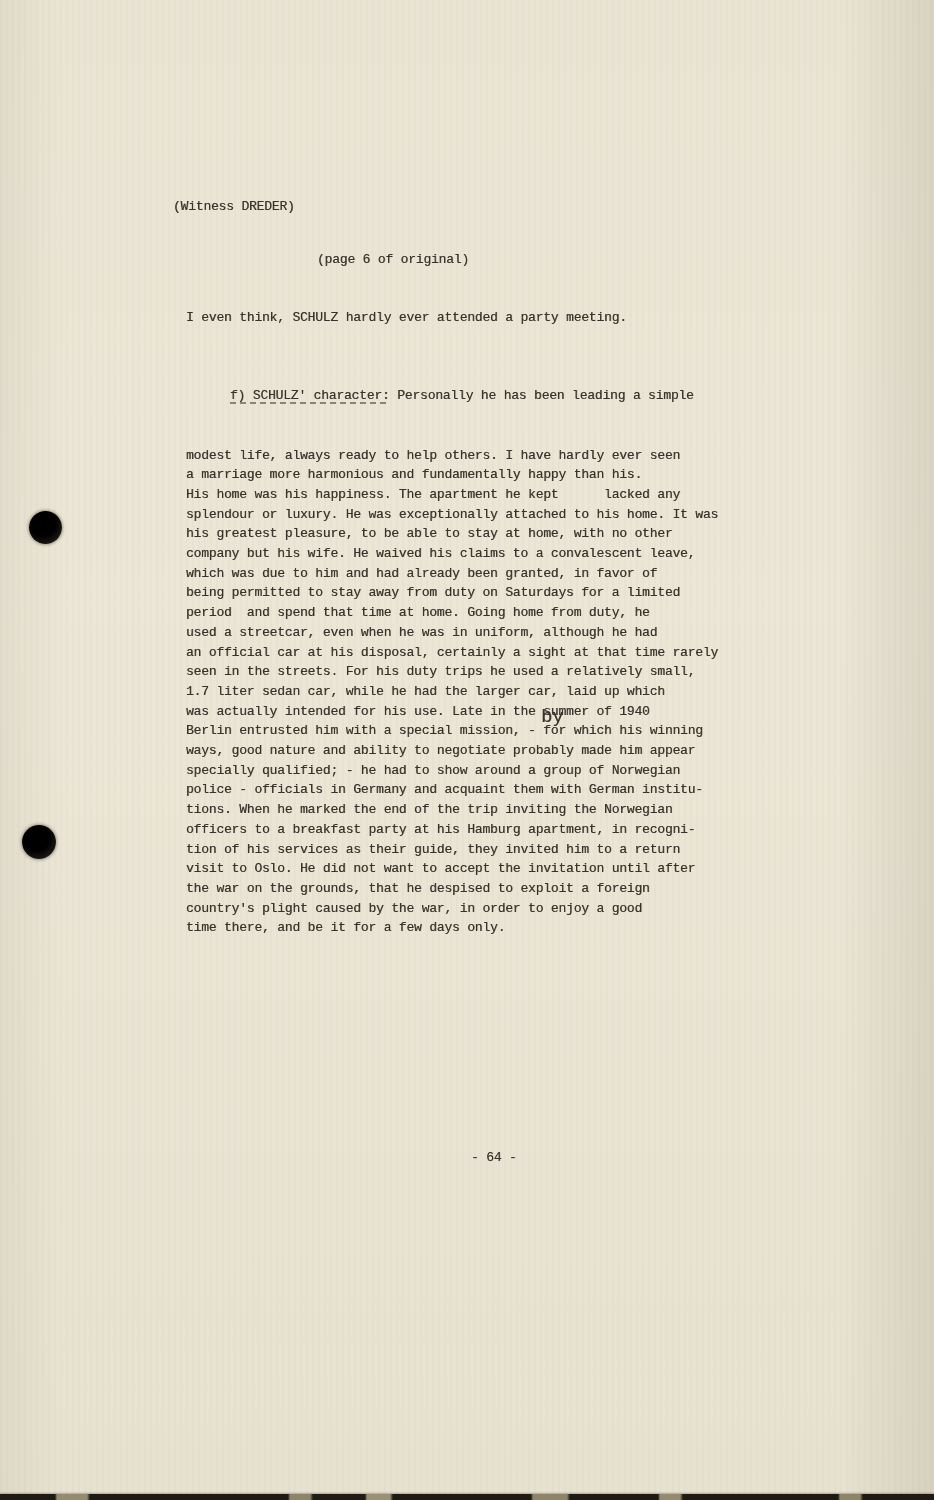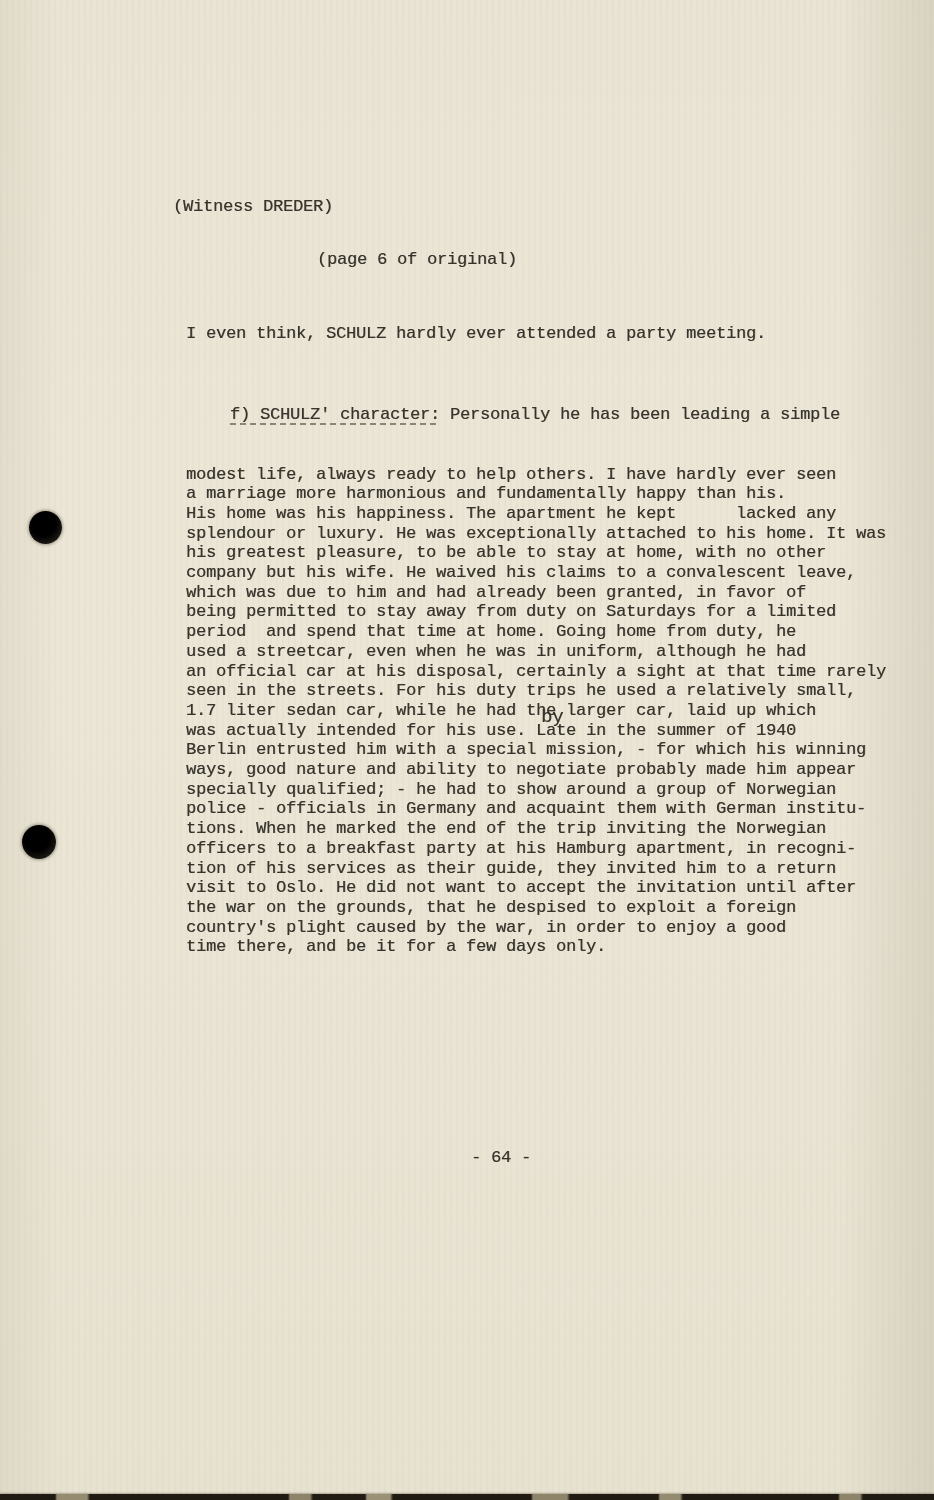--- a/index.html
+++ b/index.html
@@ -8,34 +8,34 @@
     width:934px;height:1500px;
     overflow:hidden;
     background:
       linear-gradient(90deg, rgba(90,80,55,0.06) 0, rgba(0,0,0,0) 60px, rgba(0,0,0,0) 840px, rgba(70,60,40,0.10) 934px),
       repeating-linear-gradient(90deg, rgba(120,108,78,0.028) 0 2px, rgba(0,0,0,0) 2px 6px),
       linear-gradient(180deg, #e9e4d3 0, #ebe6d6 40%, #e7e2d0 100%);
     font-family:"Liberation Mono","DejaVu Sans Mono",monospace;
   }
   .t{
     position:absolute;
-    font-size:17px;
+    font-size:13px;
     letter-spacing:-0.2px;
     line-height:19.7px;
     color:#37332b;
     white-space:pre;
     text-shadow:0.4px 0.4px 0.5px rgba(55,50,40,0.55);
   }
   .tline{white-space:pre;}
   .header-block{left:375px;top:150px;line-height:21px;}
   .witness{left:173px;top:197px;}
   .pageref{left:317px;top:250px;}
-  .intro{left:186px;top:324px;}
+  .intro{left:186px;top:308px;}
   .para{left:186px;top:347px;}
-  .heading-line{white-space:pre;margin-top:19px;}
+  .heading-line{white-space:pre;}
   .heading-indent{display:inline-block;width:44px;}
   .heading-underlined{
     padding-bottom:1px;
     background-image:repeating-linear-gradient(90deg,#45413695 0 6px, rgba(0,0,0,0) 6px 10px);
     background-size:100% 2px;
     background-position:0 100%;
     background-repeat:no-repeat;
   }
   .insert-by{
     left:541px;top:711px;

